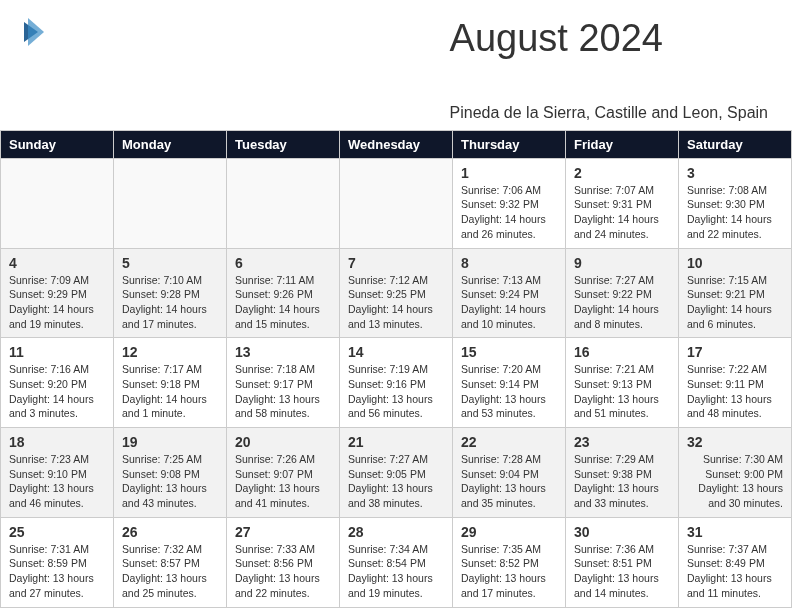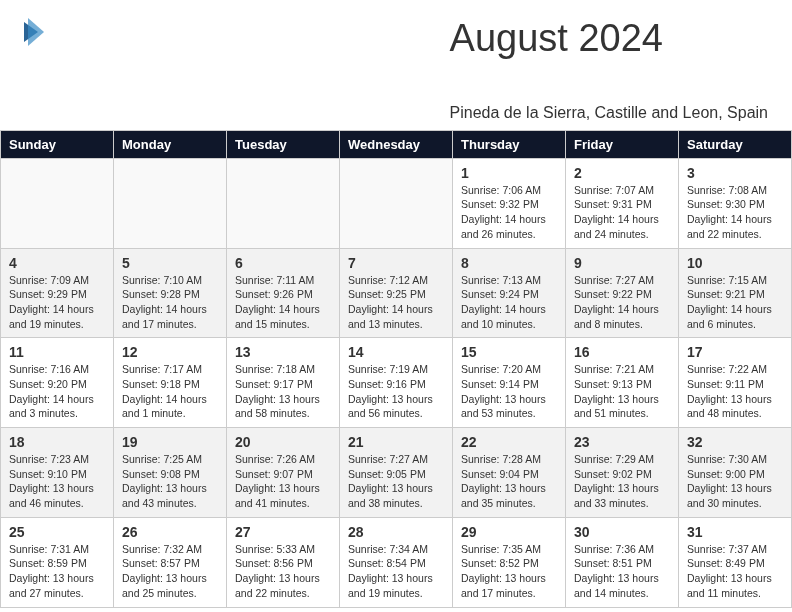--- a/index.html
+++ b/index.html
@@ -272,27 +272,27 @@
         <td>
           <span class="day-number">22</span>
           <div class="day-info" style="white-space: pre-line;">Sunrise: 7:28 AM
 Sunset: 9:04 PM
 Daylight: 13 hours
 and 35 minutes.</div>
         </td>
         <td>
           <span class="day-number">23</span>
           <div class="day-info" style="white-space: pre-line;">Sunrise: 7:29 AM
-Sunset: 9:02 PM
+Sunset: 9:38 PM
 Daylight: 13 hours
 and 33 minutes.</div>
         </td>
         <td>
           <span class="day-number">32</span>
-          <div class="day-info" style="white-space: pre-line;">Sunrise: 7:30 AM
+          <div class="day-info" style="white-space: pre-line; text-align: right;">Sunrise: 7:30 AM
 Sunset: 9:00 PM
 Daylight: 13 hours
 and 30 minutes.</div>
         </td>
       </tr>
       <tr>
         <td>
           <span class="day-number">25</span>
           <div class="day-info" style="white-space: pre-line;">Sunrise: 7:31 AM
 Sunset: 8:59 PM
@@ -301,21 +301,21 @@
         </td>
         <td>
           <span class="day-number">26</span>
           <div class="day-info" style="white-space: pre-line;">Sunrise: 7:32 AM
 Sunset: 8:57 PM
 Daylight: 13 hours
 and 25 minutes.</div>
         </td>
         <td>
           <span class="day-number">27</span>
-          <div class="day-info" style="white-space: pre-line;">Sunrise: 5:33 AM
+          <div class="day-info" style="white-space: pre-line;">Sunrise: 7:33 AM
 Sunset: 8:56 PM
 Daylight: 13 hours
 and 22 minutes.</div>
         </td>
         <td>
           <span class="day-number">28</span>
           <div class="day-info" style="white-space: pre-line;">Sunrise: 7:34 AM
 Sunset: 8:54 PM
 Daylight: 13 hours
 and 19 minutes.</div>

